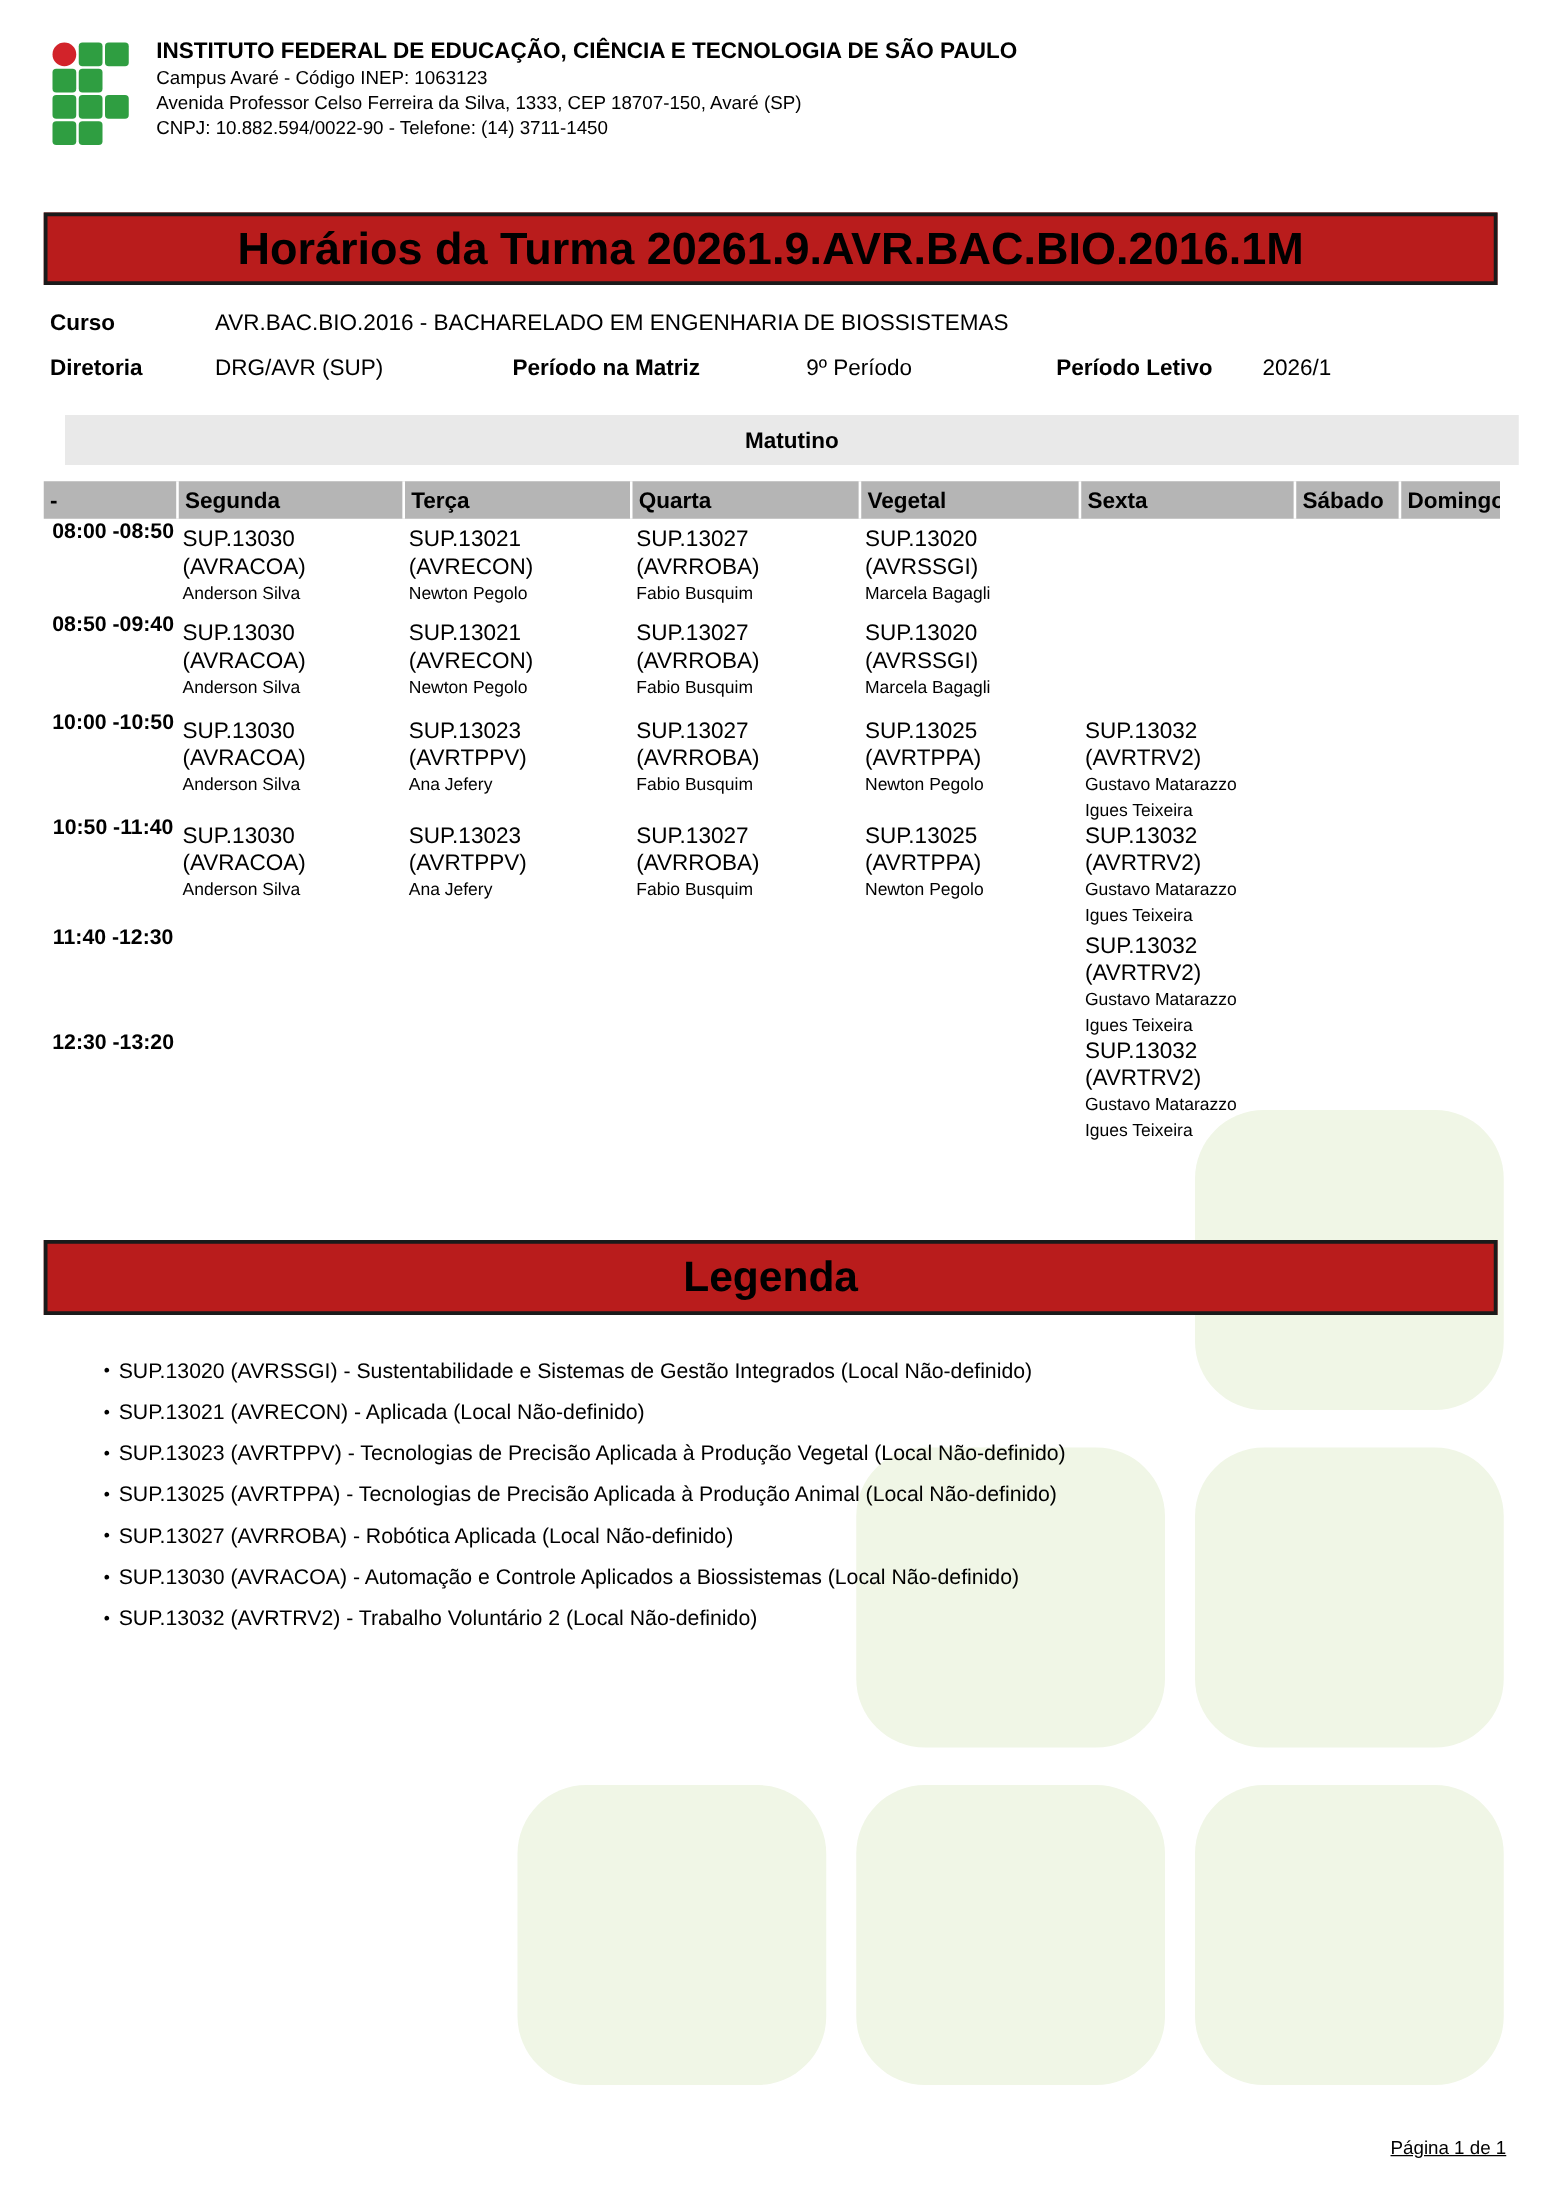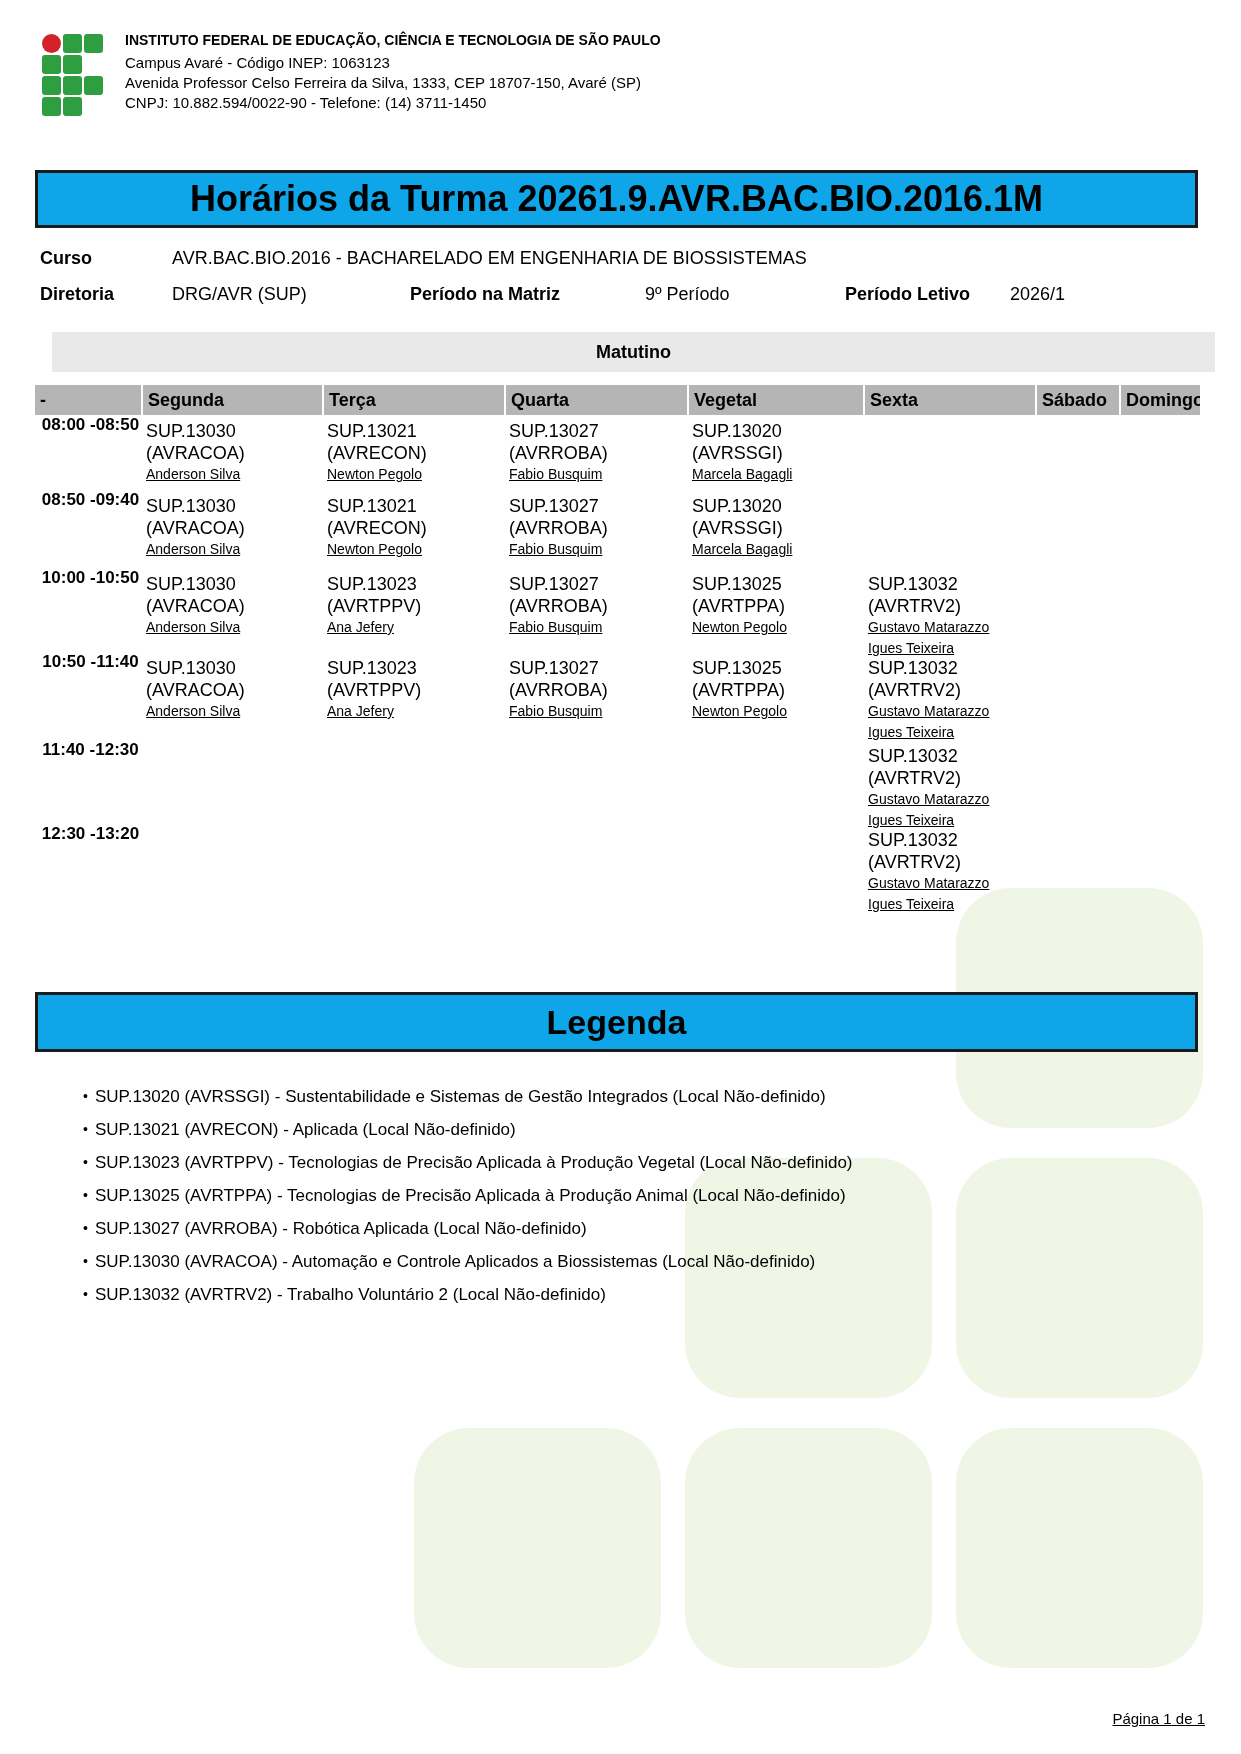--- a/index.html
+++ b/index.html
@@ -15,24 +15,24 @@
   .wm.c1{left:414px;top:1428px;}
   .wm.c2{left:685px;top:1428px;}
   .wm.c3{left:956px;top:1428px;}
   
   .logo{position:absolute;left:42px;top:34px;display:grid;
         grid-template-columns:repeat(3,19px);grid-auto-rows:19px;gap:2px;}
   .logo .sq{background:#2f9e41;border-radius:3px;}
   .logo .ci{background:#d2232a;border-radius:50%;}
   .logo .empty{background:transparent;}
   .inst{position:absolute;left:125px;top:30px;line-height:20px;}
-  .inst .l1{font-size:14px;font-weight:bold;margin-bottom:3px;}
+  .inst .l1{font-size:18px;font-weight:bold;margin-bottom:3px;}
   .inst .l2{font-size:15px;}
   
-  .box{position:absolute;left:35px;width:1157px;border:3px solid #1a1a1a;background:#0ea5e9;
+  .box{position:absolute;left:35px;width:1157px;border:3px solid #1a1a1a;background:#b91c1c;
        text-align:center;font-weight:bold;}
   .title-box{top:170px;height:52px;line-height:52px;font-size:36px;}
   .legend-box{top:992px;height:54px;line-height:54px;font-size:34px;}
   
   .info span{position:absolute;font-size:18px;white-space:nowrap;}
   .b{font-weight:bold;}
   .y-curso{top:248px;} .y-dir{top:284px;}
   .x-label{left:40px;} .x-val{left:172px;}
   .x-pm{left:410px;} .x-pmv{left:645px;} .x-pl{left:845px;} .x-plv{left:1010px;}
   
@@ -42,21 +42,21 @@
   .sched{position:absolute;left:35px;top:385px;width:1165px;display:grid;
          grid-template-columns:106px 181px 182px 183px 176px 172px 84px 81px;
          grid-template-rows:30px 75px 78px 84px 88px 84px 88px;}
   .hcell{background:#b5b5b5;font-weight:bold;font-size:18px;line-height:26px;
          padding:2px 0 2px 5px;border-left:2px solid #fff;box-sizing:border-box;white-space:nowrap;overflow:hidden;}
   .hcell.first{border-left:none;}
   .tcell{display:flex;flex-direction:row;justify-content:center;
          font-weight:bold;font-size:17px;line-height:20px;padding-left:5px;box-sizing:border-box;}
   .cell{padding:5px 2px 0 5px;box-sizing:border-box;}
   .cell .code{font-size:18px;line-height:22px;white-space:nowrap;}
-  .cell .teacher{font-size:14px;line-height:21px;white-space:nowrap;text-decoration:underline;}
+  .cell .teacher{font-size:14px;line-height:21px;white-space:nowrap;}
   
   .legend-list{position:absolute;left:83px;top:1080px;}
   .legend-item{font-size:17px;line-height:32px;white-space:nowrap;}
   .legend-item .dot{font-size:14px;margin-right:7px;vertical-align:1px;}
   
   .footer{position:absolute;right:36px;top:1710px;font-size:15px;text-decoration:underline;}
 </style>
 </head>
 <body>
 

